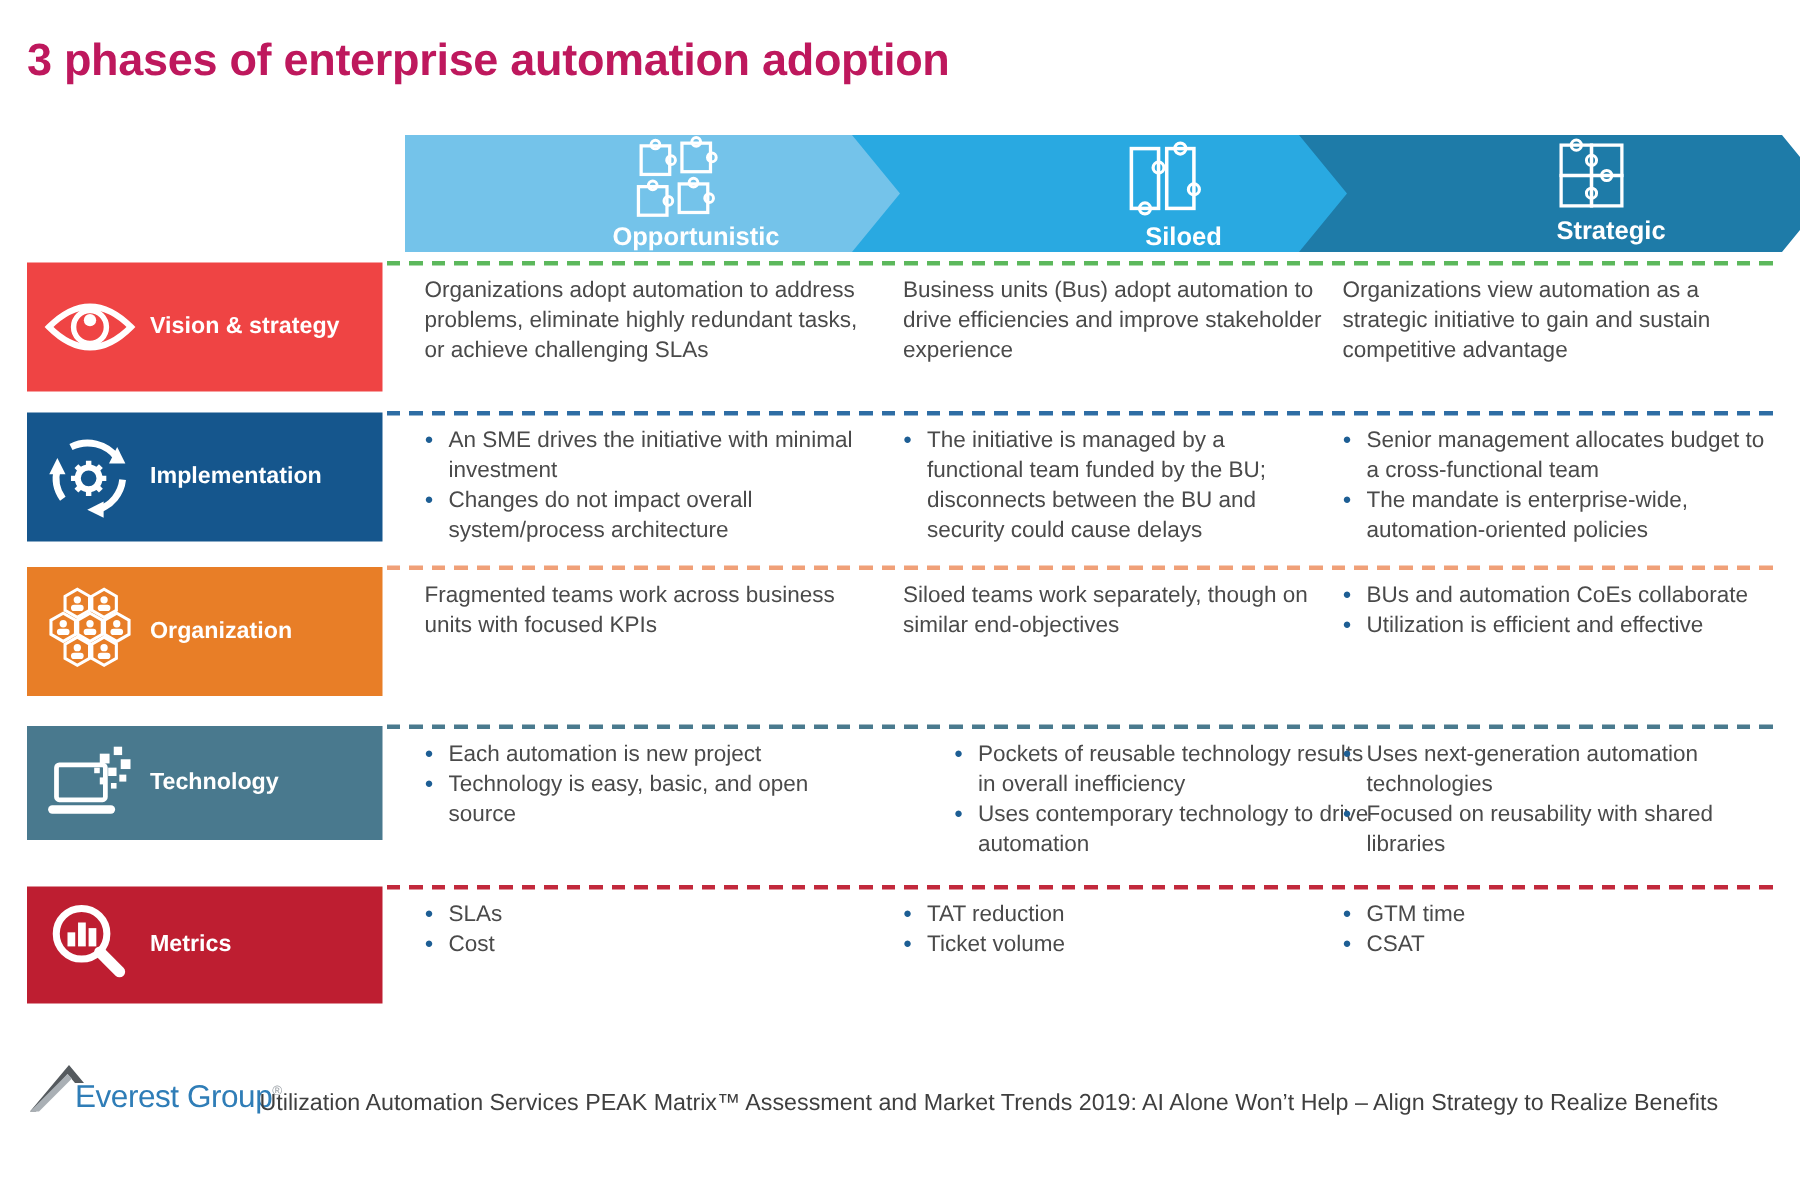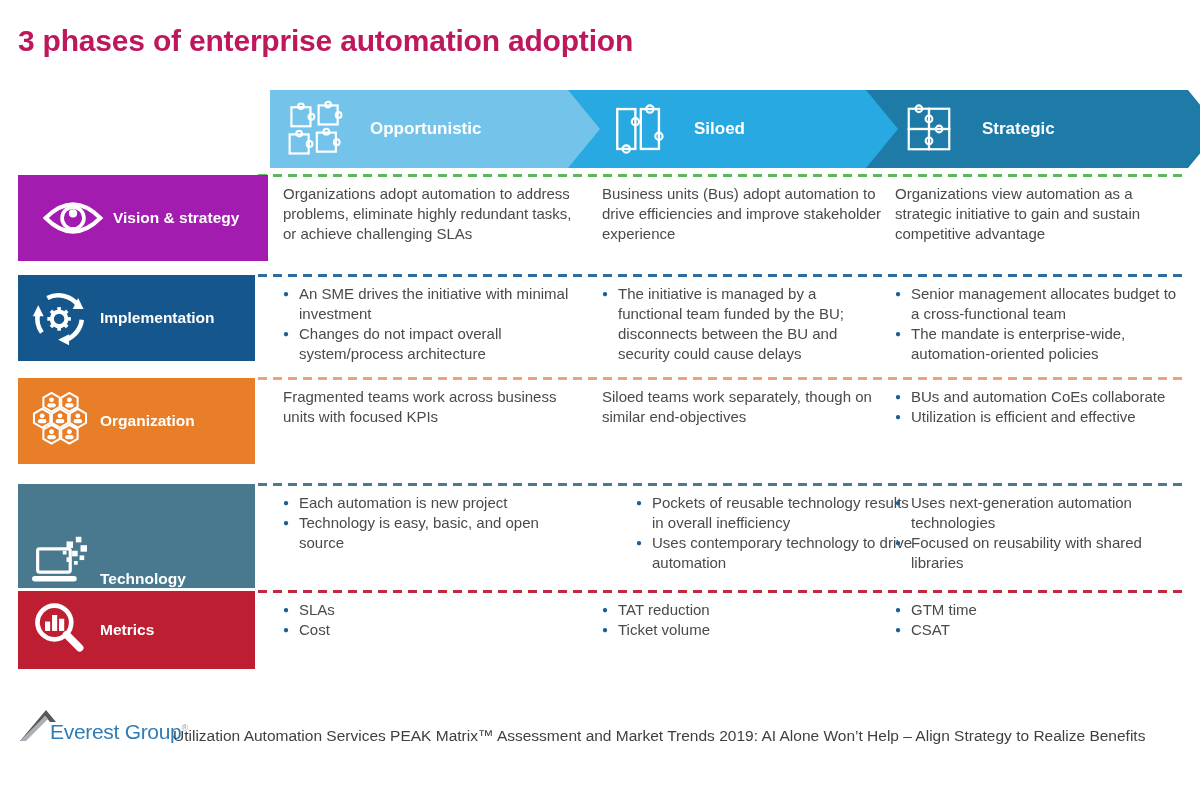--- a/index.html
+++ b/index.html
@@ -8,21 +8,21 @@
     font-family:"Liberation Sans","DejaVu Sans",sans-serif;overflow:hidden;
   }
   .page-title{
     position:absolute;left:18px;top:24px;font-size:30px;font-weight:bold;color:#be185d;
     letter-spacing:-0.2px;
   }
   
   .chevrons{position:absolute;left:270px;top:90px;width:915px;height:78px;}
   .chev{
     position:absolute;top:0;height:78px;display:flex;align-items:center;color:#fff;
-    font-weight:bold;font-size:17px;
+    font-weight:bold;font-size:17px;flex-direction:column;
   }
   .chev .chev-icon{display:inline-flex;}
   .chev .chev-label{margin-left:26px;}
   .chev.tip{clip-path:polygon(0 0, calc(100% - 32px) 0, 100% 50%, calc(100% - 32px) 100%, 0 100%);}
   .chev.notch{clip-path:polygon(0 0, calc(100% - 32px) 0, 100% 50%, calc(100% - 32px) 100%, 0 100%, 32px 50%);}
   
   .row{position:absolute;left:0;width:1200px;}
   .row-line{position:absolute;left:258px;width:924px;top:0;height:3px;}
   .row-box{
     position:absolute;left:18px;top:1px;width:237px;display:flex;align-items:center;
@@ -94,21 +94,21 @@
         <circle cx="20" cy="8" r="4" stroke="#fff" fill="none" stroke-width="2.4"></circle>
         </svg>
       </span>
     <span class="chev-label">Strategic</span>
     </div>
   </div>
 
 <div id="rows">
     <div class="row" style="top: 174px; height: 92px;">
       <div class="row-line" style="background-image: repeating-linear-gradient(90deg, rgb(92, 184, 92) 0px, rgb(92, 184, 92) 9px, transparent 9px, transparent 15px);"></div>
-      <div class="row-box" style="background: #a21caf; height: 86px; padding-left: 13px;">
+      <div class="row-box" style="background: #ef4444; height: 86px;">
         <span class="row-icon">
           <svg width="62" height="42" viewBox="0 0 68 44">
         <path d="M4 22 Q34 -8 64 22 Q34 52 4 22 Z" stroke="#fff" fill="none" stroke-width="4.5"></path>
         <circle cx="34" cy="22" r="12" stroke="#fff" fill="none" stroke-width="4"></circle>
         <circle cx="34" cy="17" r="4.5" fill="#fff"></circle>
           </svg>
         </span>
     <span class="row-label">Vision &amp; strategy</span>
       </div>
       <div class="cell" style="left: 283px; width: 294px;">
@@ -203,21 +203,21 @@
       </div>
       <div class="cell" style="left: 895px; width: 292px;">
         <ul class="bullets">
           <li>BUs and automation CoEs collaborate</li>
           <li>Utilization is efficient and effective</li>
         </ul>
       </div>
     </div>
     <div class="row" style="top: 483px; height: 92px;">
       <div class="row-line" style="background-image: repeating-linear-gradient(90deg, rgb(74, 122, 142) 0px, rgb(74, 122, 142) 9px, transparent 9px, transparent 15px);"></div>
-      <div class="row-box" style="background: rgb(73, 121, 142); height: 104px; align-items: flex-end;">
+      <div class="row-box" style="background: rgb(73, 121, 142); height: 76px;">
         <span class="row-icon">
           <svg width="62" height="54" viewBox="0 0 66 58">
         <rect x="9" y="16" width="35" height="25" rx="2" stroke="#fff" fill="none" stroke-width="3.4"></rect>
         <rect x="3" y="45" width="48" height="6" rx="3" fill="#fff"></rect>
         <g fill="#fff">
           <rect x="40" y="8" width="7" height="7"></rect>
               <rect x="50" y="3" width="6" height="6"></rect>
           <rect x="55" y="12" width="7" height="7"></rect>
               <rect x="46" y="18" width="6" height="6"></rect>
           <rect x="54" y="23" width="5" height="5"></rect>

